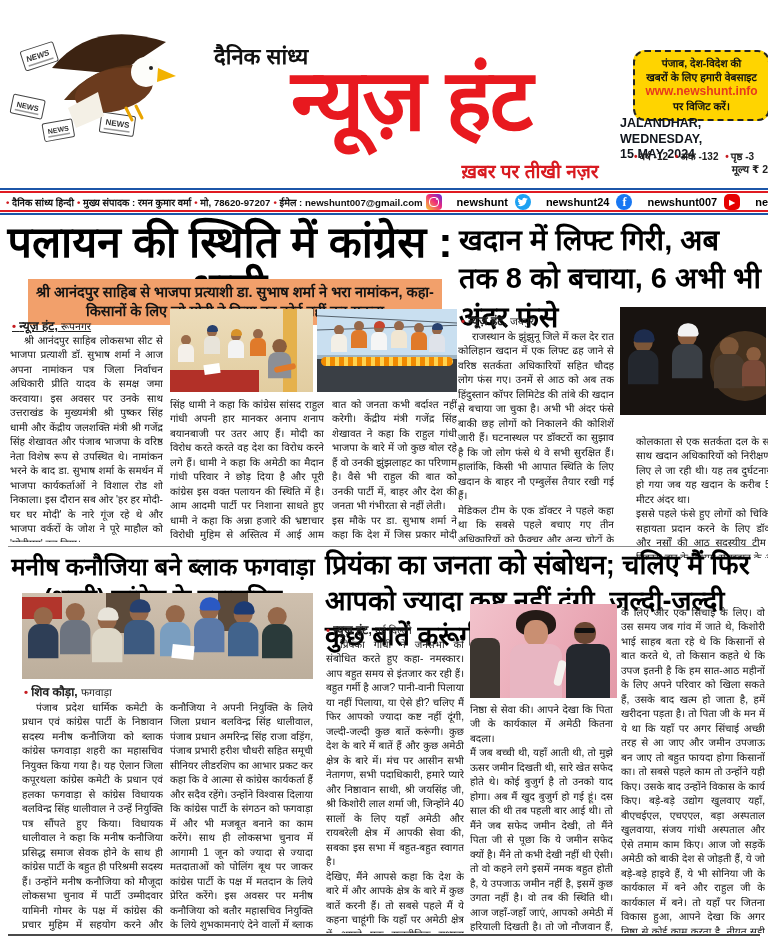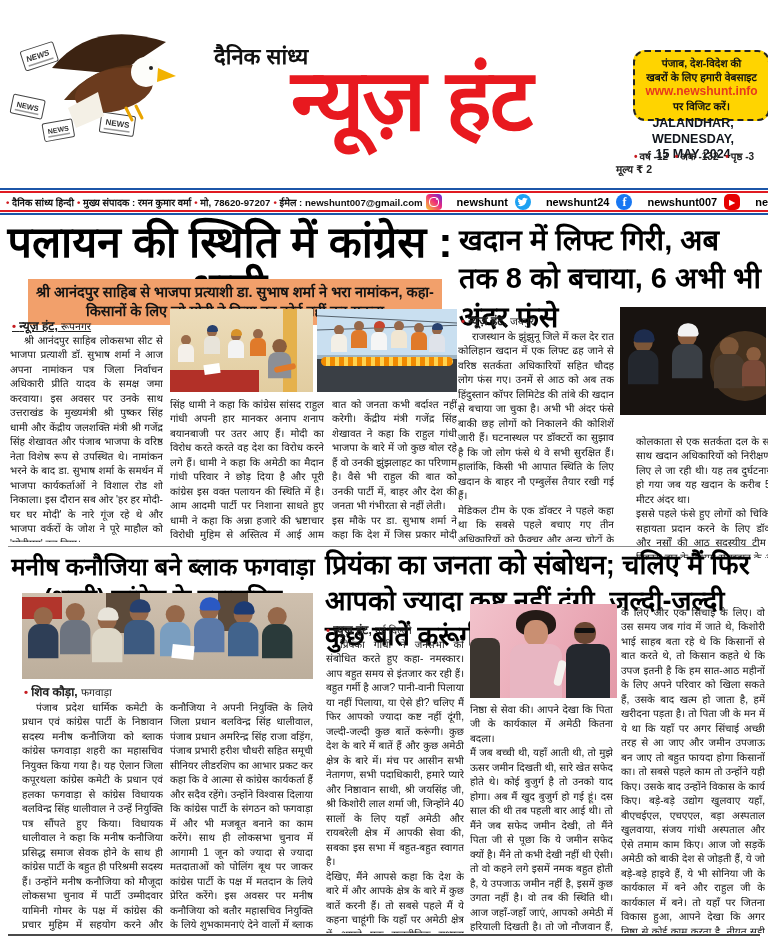--- a/index.html
+++ b/index.html
@@ -8,25 +8,25 @@
   .abs{position:absolute;}
 
   
   .tagline{left:214px;top:40px;font-size:22px;font-weight:800;color:#101010;}
   .paper-title{left:196px;top:52px;width:430px;text-align:center;font-size:86px;line-height:1.12;
                font-weight:900;color:#e8191f;letter-spacing:-2px;}
   .paper-sub{left:420px;top:158px;width:220px;text-align:center;font-size:19px;font-weight:900;color:#d81a20;}
   .promo{left:633px;top:50px;width:127px;background:#ffd400;border:2px dashed #222;border-radius:12px;
          text-align:center;font-weight:800;font-size:10.5px;line-height:1.3;padding:5px 3px;color:#111;}
   .promo .url{color:#e8391d;font-size:12px;}
-  .dateline{left:620px;top:116px;width:146px;text-align:center;font-weight:900;font-size:12.5px;
+  .dateline{left:620px;top:116px;width:146px;text-align:left;font-weight:900;font-size:12.5px;
             line-height:1.25;color:#10151c;}
   .issueline{left:616px;top:149px;width:152px;text-align:center;font-size:10px;font-weight:700;color:#222;}
   .issueline .it::before{content:"•";color:#c51a1f;margin:0 2px 0 4px;}
-  .priceline{left:616px;top:162px;width:152px;text-align:left;font-size:10.5px;font-weight:700;color:#222;}
+  .priceline{left:616px;top:162px;width:152px;text-align:right;font-size:10.5px;font-weight:700;color:#222;}
 
   
   .infobar{left:0;top:188px;width:768px;height:27px;
       background:linear-gradient(#1c56a8 0 2px,#fff 2px 3px,#e01b22 3px 5px,#fff 5px 22px,
                  #e01b22 22px 24px,#fff 24px 25px,#1c56a8 25px 27px);}
   .infobar-inner{position:absolute;left:6px;right:4px;top:6px;height:16px;display:flex;align-items:center;gap:3px;}
   .seg{font-size:9.6px;font-weight:700;color:#101010;white-space:nowrap;}
   .seg::before{content:"• ";color:#d01a1f;}
   .socials{margin-left:auto;display:flex;align-items:center;gap:7px;}
   .soc{display:flex;align-items:center;gap:15px;font-size:11px;font-weight:800;color:#000;white-space:nowrap;}
@@ -104,20 +104,21 @@
       <polygon points="62,92 92,76 98,100 70,112" fill="#f4f0e6"></polygon>
       <circle cx="140" cy="56" r="15" fill="#fdfdfa"></circle>
       <circle cx="145" cy="52" r="2" fill="#222"></circle>
       <polygon points="152,52 170,60 151,66" fill="#f2b200"></polygon>
       <path d="M120,92 l6,12 M130,90 l6,12" stroke="#e9a400" stroke-width="3" stroke-linecap="round"></path>
     </svg>
   </div>
 
   <div class="abs tagline">दैनिक सांध्य</div>
   <div class="abs paper-title">न्यूज़ हंट</div>
+  <div class="abs paper-sub">ख़बर पर तीखी नज़र</div>
 
   <div class="abs promo">
     <span>पंजाब, देश-विदेश की</span><br>
     <span>खबरों के लिए हमारी वेबसाइट</span><br>
     <span class="url">www.newshunt.info</span><br>
     <span>पर विजिट करें।</span>
   </div>
   <div class="abs dateline">
     <span>JALANDHAR, WEDNESDAY,</span><br>
     <span>15 MAY 2024</span>

